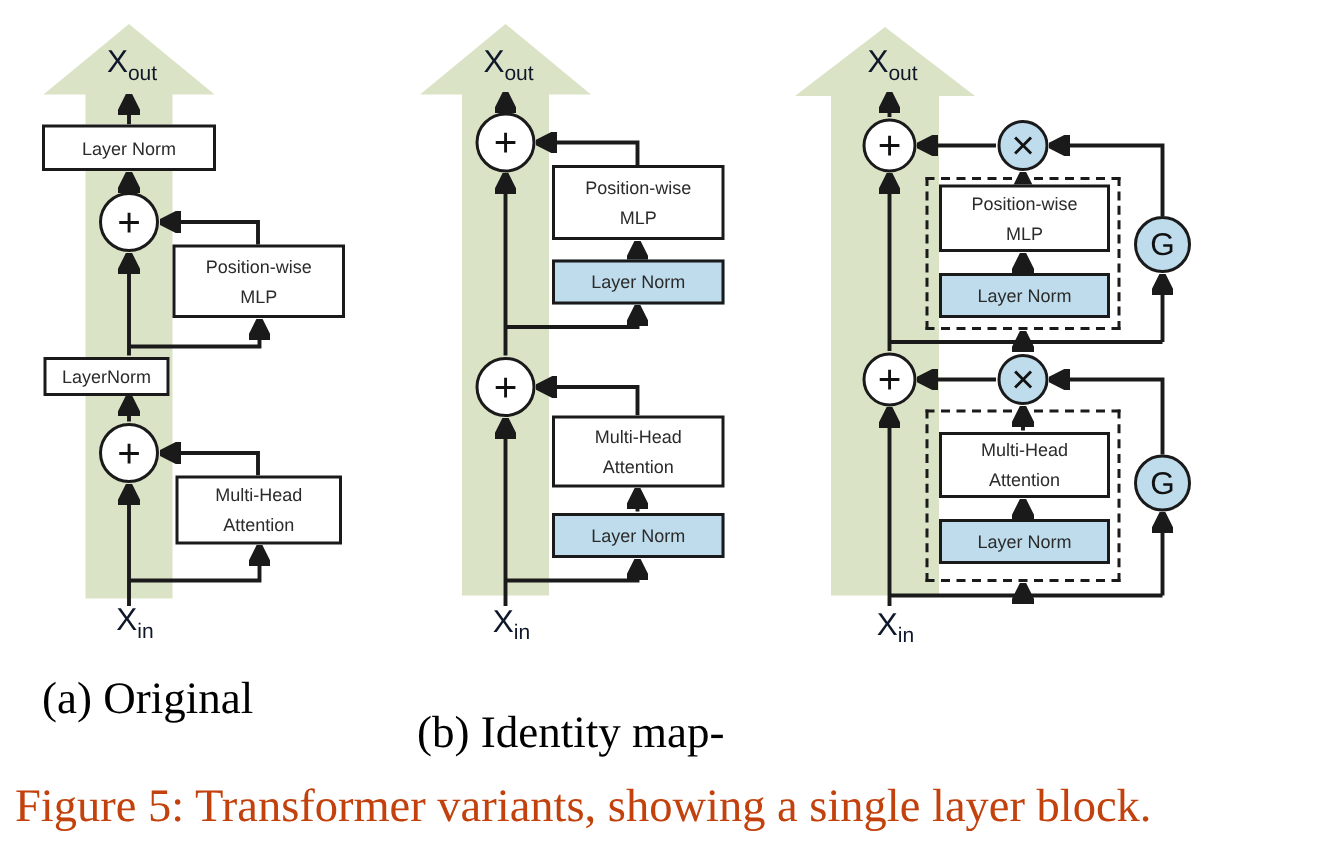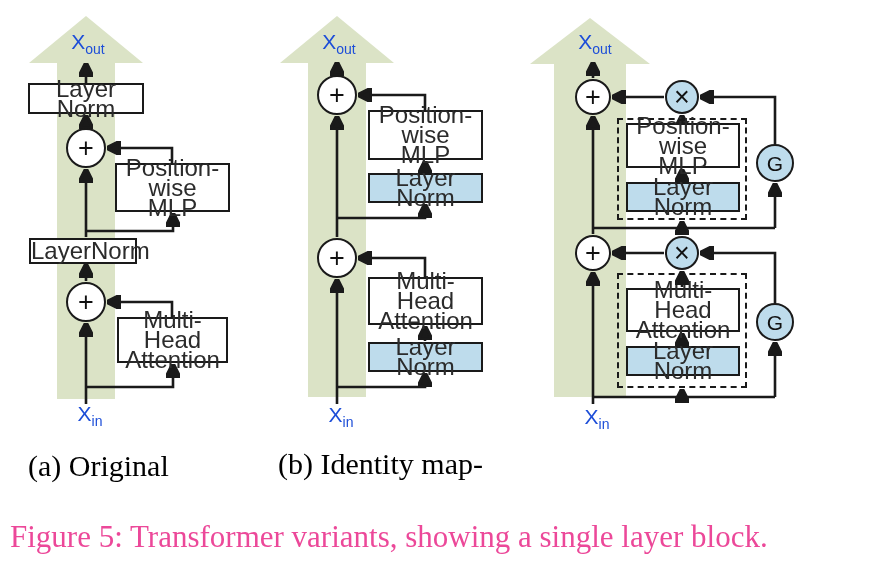--- a/index.html
+++ b/index.html
@@ -8,32 +8,32 @@
     --line:#1a1a1a;
   }
   html,body{margin:0;padding:0;background:#ffffff;}
   .page{position:relative;width:894px;height:574px;background:#ffffff;overflow:hidden;
         font-family:"Liberation Sans",sans-serif;}
   .wires{position:absolute;left:0;top:0;z-index:1;}
   .wires path{fill:none;stroke:var(--line);stroke-width:2.6;}
   .wires polygon{fill:var(--green);stroke:none;}
   .box{position:absolute;z-index:3;box-sizing:border-box;border:2.6px solid var(--line);
        background:#ffffff;display:flex;flex-direction:column;justify-content:center;
-       text-align:center;font-size:24px;line-height:20px;color:#2b2b2b;}
+       text-align:center;font-size:12px;line-height:20px;color:#2b2b2b;}
   .box.blue{background:var(--blue);}
   .dashedbox{position:absolute;z-index:2;box-sizing:border-box;border:2.6px dashed var(--line);}
   .circle{position:absolute;z-index:3;box-sizing:border-box;border:2.8px solid var(--line);
           border-radius:50%;background:#ffffff;display:flex;align-items:center;justify-content:center;
           color:#111;font-size:27px;line-height:1;}
   .circle.blue{background:var(--blue);}
   .circle.gate{font-size:21px;}
-  .xlabel{position:absolute;z-index:3;transform:translateX(-50%);font-size:21px;color:#1d4ed8;white-space:nowrap;text-align:center;}
+  .xlabel{position:absolute;z-index:3;transform:translateX(-50%);font-size:21px;color:#0f172a;white-space:nowrap;text-align:center;}
   .xlabel sub{font-size:14px;}
   .subcap{position:absolute;z-index:3;font-family:"Liberation Serif",serif;font-size:30px;line-height:31px;color:#000;white-space:nowrap;}
-  .figcap{position:absolute;z-index:3;font-family:"Liberation Serif",serif;font-size:31px;color:#ec4899;white-space:nowrap;}
+  .figcap{position:absolute;z-index:3;font-family:"Liberation Serif",serif;font-size:31px;color:#c2410c;white-space:nowrap;}
 </style>
 </head>
 <body>
 
 <div class="page">
 
   <svg class="wires" width="894" height="440">
     <defs>
       <marker id="ah" viewBox="0 0 10 10" refX="9" refY="5" markerWidth="5.4" markerHeight="5.4" orient="auto">
         <path d="M0 0 L10 5 L0 10 z" fill="#1a1a1a" stroke="none" style="fill:var(--line)"></path>
@@ -94,21 +94,21 @@
     <div class="box" style="left:28px;top:83px;width:116px;height:31px;">
         <span>Layer Norm</span>
       </div>
     <div class="circle" style="left:66px;top:128px;width:40px;height:40px;">
         <span>+</span>
       </div>
     <div class="box" style="left:115px;top:163px;width:115px;height:49px;">
         <span>Position-wise</span>
         <span>MLP</span>
       </div>
-    <div class="box" style="left:29px;top:238px;width:108px;height:26px;">
+    <div class="box" style="left:29px;top:238px;width:84px;height:26px;">
         <span>LayerNorm</span>
       </div>
     <div class="circle" style="left:66px;top:282px;width:40px;height:40px;">
         <span>+</span>
       </div>
     <div class="box" style="left:117px;top:317px;width:111px;height:46px;">
         <span>Multi-Head</span>
         <span>Attention</span>
       </div>
     <div class="xlabel" style="left:90px;top:402px;"><span>X</span><sub>in</sub></div>
@@ -133,21 +133,21 @@
         <span>+</span>
       </div>
     <div class="box" style="left:368px;top:277px;width:115px;height:48px;">
         <span>Multi-Head</span>
         <span>Attention</span>
       </div>
     <div class="box blue" style="left:368px;top:342px;width:115px;height:30px;">
         <span>Layer Norm</span>
       </div>
     <div class="xlabel" style="left:341px;top:403px;"><span>X</span><sub>in</sub></div>
-    <div class="subcap" style="left:278px;top:448px;">
+    <div class="subcap" style="left:278px;top:473px;">
         <div>(b) Identity map-</div>
       </div>
   </div>
 
   <div>
     <div class="xlabel" style="left:595px;top:30px;"><span>X</span><sub>out</sub></div>
     <div class="circle" style="left:575px;top:79px;width:36px;height:36px;">
         <span>+</span>
       </div>
     <div class="circle blue" style="left:665px;top:80px;width:34px;height:34px;">

